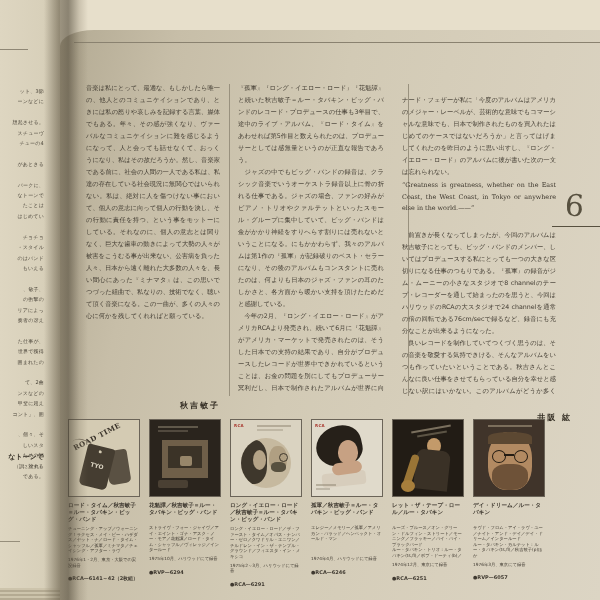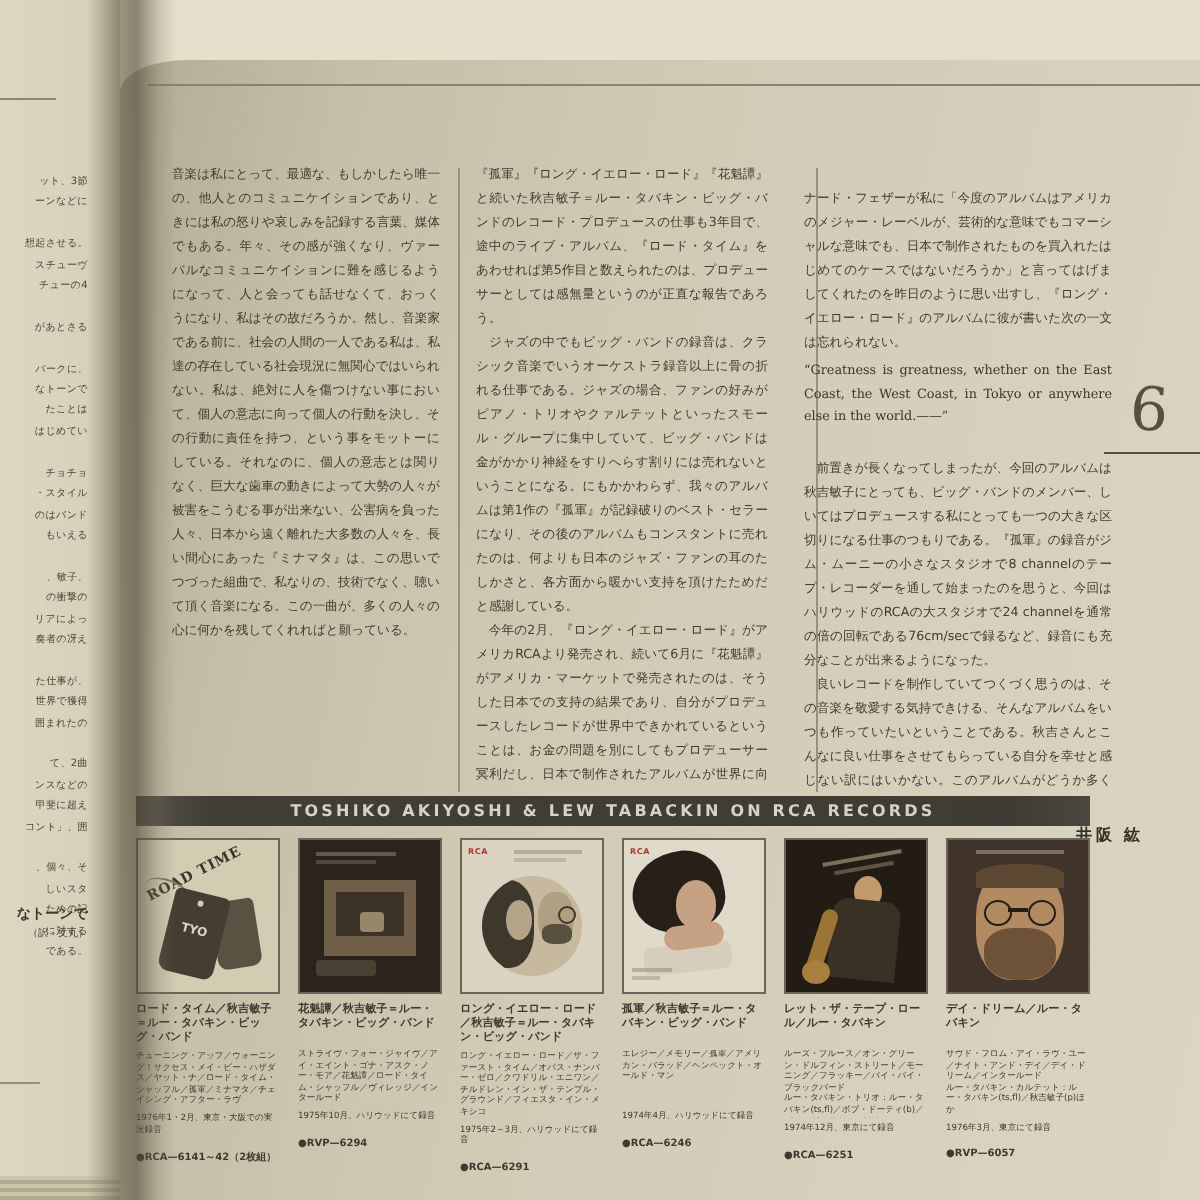--- a/index.html
+++ b/index.html
@@ -50,21 +50,21 @@
   .col{position:absolute;top:0;color:#413b31;font-size:6.3px;line-height:12px;
        text-align:justify;white-space:pre-line;overflow:hidden;}
   .col1{left:0;width:134px;height:300px;}
   .col2{left:152px;width:146px;height:312px;}
   .col3{left:316px;width:154px;height:312px;}
   .divider{position:absolute;top:2px;width:1px;height:312px;background:#99917e;}
   .div1{left:143px;}
   .div2{left:322px;}
   .sig{position:absolute;font-size:8px;font-weight:bold;color:#363026;letter-spacing:2px;text-align:right;}
   .sig-akiyoshi{left:0;top:318px;width:134px;}
-  .sig-isaka{left:332px;top:330px;width:154px;font-family:Liberation Serif, serif;}
+  .sig-isaka{left:332px;top:330px;width:154px;}
   .quote{
     font-family:"DejaVu Serif",serif;font-size:6.4px;line-height:11.5px;
     color:#3c362c;margin:2px 0;white-space:normal;
   }
   
   .page-num{
     position:absolute;right:16px;top:158px;
     font-family:"DejaVu Serif",serif;font-size:30px;font-weight:400;color:#57503f;
     transform:rotate(4deg);
   }
@@ -210,21 +210,20 @@
         <div class="quote">“Greatness is greatness, whether on the East Coast, the West Coast, in Tokyo or anywhere else in the world.——”</div>
         <span>　前置きが長くなってしまったが、今回のアルバムは秋吉敏子にとっても、ビッグ・バンドのメンバー、しいてはプロデュースする私にとっても一つの大きな区切りになる仕事のつもりである。『孤軍』の録音がジム・ムーニーの小さなスタジオで8 channelのテープ・レコーダーを通して始まったのを思うと、今回はハリウッドのRCAの大スタジオで24 channelを通常の倍の回転である76cm/secで録るなど、録音にも充分なことが出来るようになった。
 　良いレコードを制作していてつくづく思うのは、その音楽を敬愛する気持できける、そんなアルバムをいつも作っていたいということである。秋吉さんとこんなに良い仕事をさせてもらっている自分を幸せと感じない訳にはいかない。このアルバムがどうか多くの人の心の中に、波紋をなげかけ、勇気をあたえ、感動を伝えてくれればと祈りながら——。</span>
       </div>
       <div class="sig sig-isaka">井阪 紘</div>
     </div>
 
     <div class="page-num">6</div>
     <div class="page-num-line"></div>
 
-    <div class="banner">TOSHIKO AKIYOSHI &amp; LEW TABACKIN ON RCA RECORDS</div>
 
     <div class="albums">
 
       <div class="album">
         <div class="cover cov-roadtime">
           <div class="rt-title">ROAD TIME</div>
           <div class="rt-string"></div>
           <div class="rt-tag rt-tag2"></div>
           <div class="rt-tag rt-tag1">
             <div class="rt-hole"></div>

